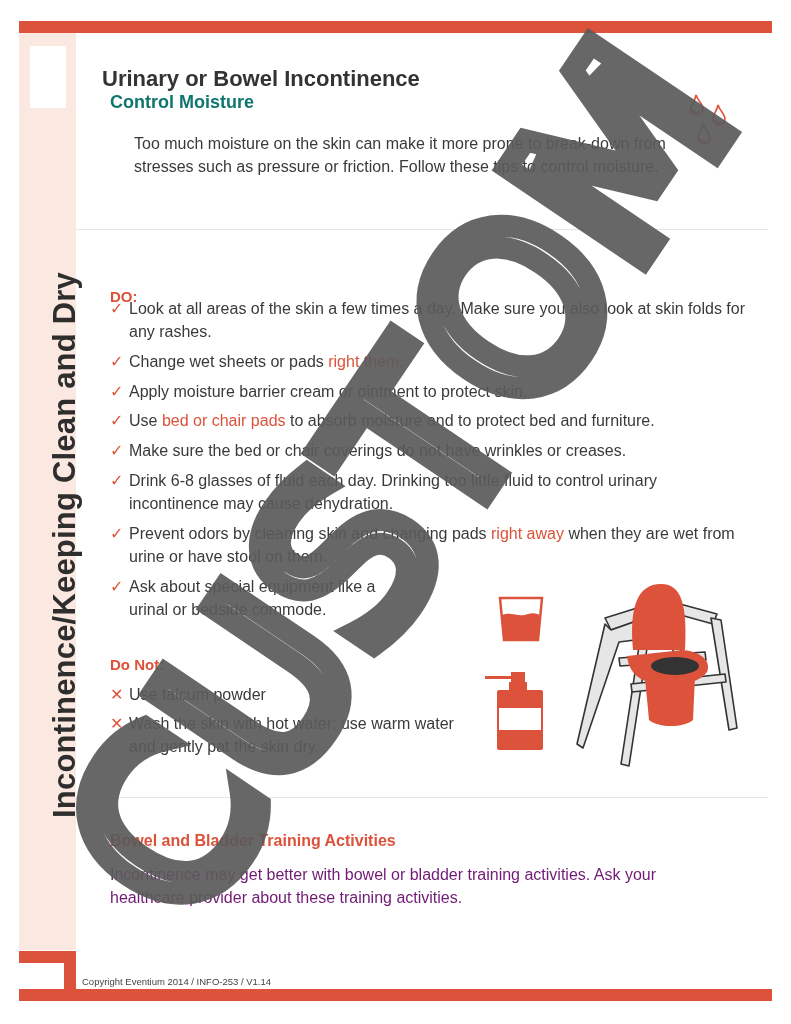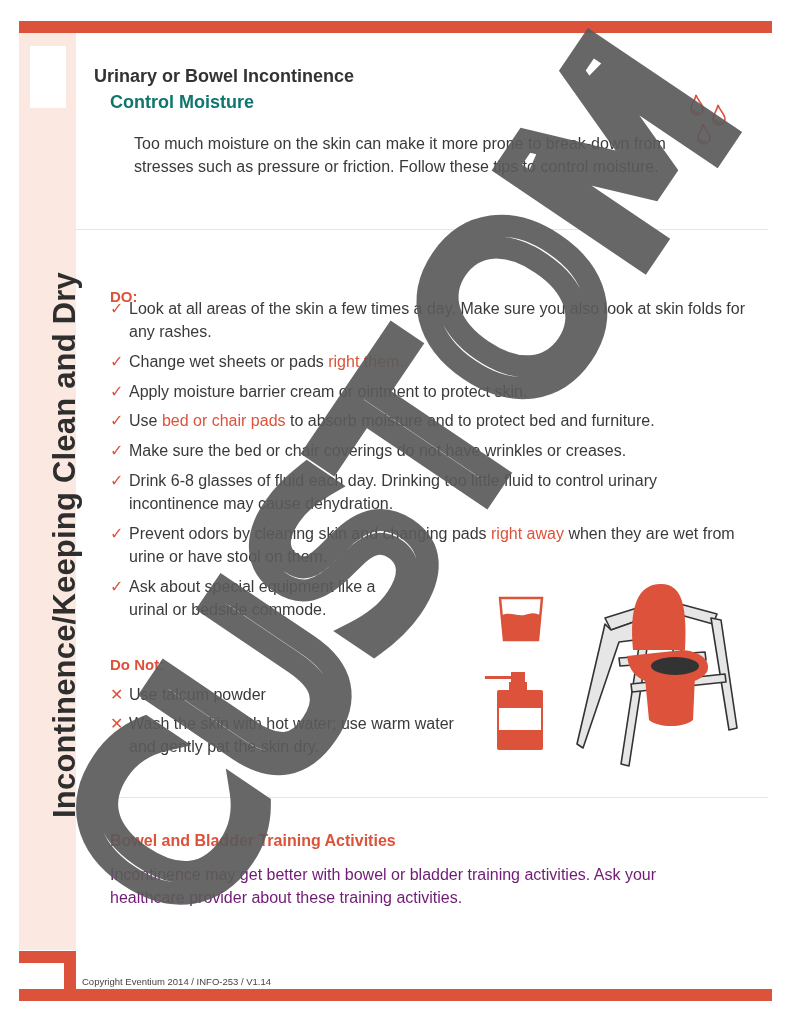--- a/index.html
+++ b/index.html
@@ -8,21 +8,21 @@
   .top-bar { position:absolute; left:19px; top:21px; width:753px; height:12px; background:#dc523a; }
   .side-band { position:absolute; left:19px; top:33px; width:57px; height:917px; background:#fbe9e1; }
   .side-white { position:absolute; left:30px; top:46px; width:36px; height:62px; background:#ffffff; }
   .side-title { position:absolute; left:47px; top:818px; transform-origin:0 0; transform:rotate(-90deg);
                 white-space:nowrap; font-size:31px; font-weight:bold; color:#2e2e2e; letter-spacing:0.2px; }
   .foot-l1 { position:absolute; left:19px; top:951px; width:57px; height:12px; background:#dc523a; }
   .foot-l2 { position:absolute; left:64px; top:951px; width:12px; height:38px; background:#dc523a; }
   .bottom-bar { position:absolute; left:19px; top:989px; width:753px; height:12px; background:#dc523a; }
   .copyright { position:absolute; left:82px; top:976px; font-size:9.5px; color:#444; }
   .divider { position:absolute; left:76px; width:692px; height:1px; background:#e5e5e5; }
-  .h1 { position:absolute; left:94px; top:66px; font-size:18px; font-weight:bold; color:#333;text-align:center; }
+  .h1 { position:absolute; left:102px; top:66px; font-size:22px; font-weight:bold; color:#333;text-align:center; }
   .h2 { position:absolute; left:110px; top:92px; font-size:18px; font-weight:bold; color:#0f766e; }
   .intro { position:absolute; left:110px; top:132px; width:560px; font-size:16px; line-height:23px; color:#3a3a3a;margin-left:24px; }
   .sec-label { position:absolute; left:110px; font-size:15px; font-weight:bold; color:#dc523a; }
   .item { position:absolute; left:110px; font-size:16px; line-height:23px; color:#3a3a3a; }
   .item .mark { position:absolute; left:0; top:0; width:18px; color:#dc523a; font-weight:bold; }
   .item .txt { display:block; padding-left:19px; }
   .hl { color:#dc523a; }
   .h3 { position:absolute; left:110px; top:832px; font-size:16px; font-weight:bold; color:#dc523a; }
   .outro { position:absolute; left:110px; top:863px; width:620px; font-size:16px; line-height:23px; color:#701a75; }
   .icon { position:absolute; }

